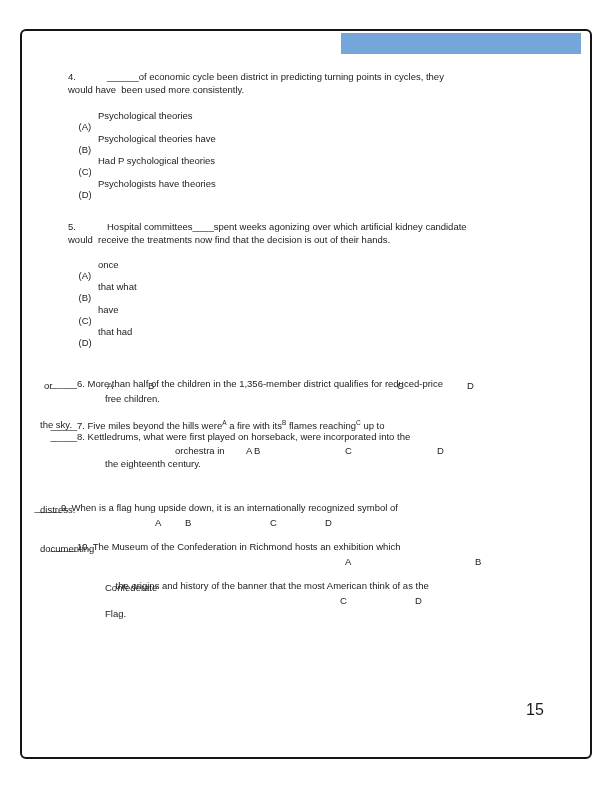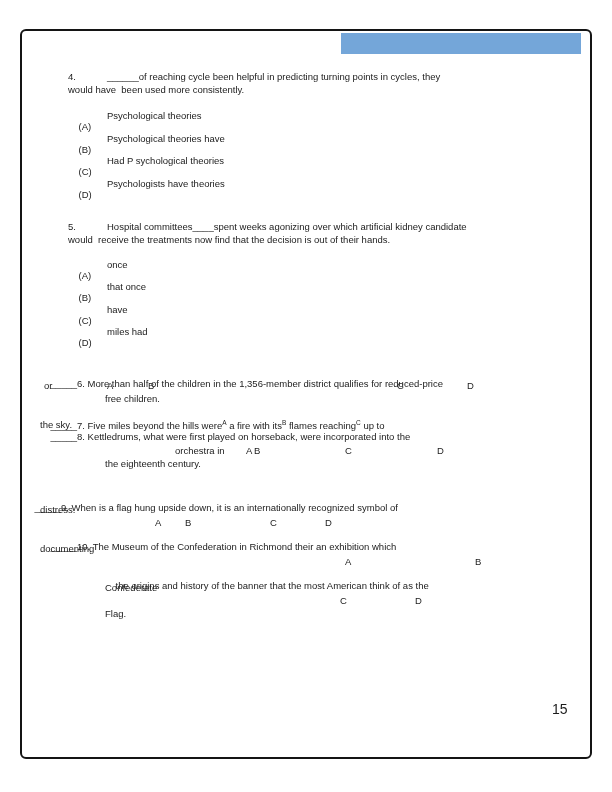--- a/index.html
+++ b/index.html
@@ -5,33 +5,33 @@
   html,body{margin:0;padding:0}
   body{width:612px;height:792px;background:#ffffff;position:relative;overflow:hidden;
        font-family:"Liberation Sans",sans-serif;color:#1b1b1b}
   .page-border{position:absolute;left:20px;top:29px;width:568px;height:726px;
                border:2px solid #141414;border-radius:6px;background:transparent}
   .hbar{position:absolute;left:341px;top:33px;width:240px;height:21px;background:#74a6d9}
   .line{position:absolute;font-size:9.5px;line-height:11px;white-space:pre}
   .u{text-underline-offset:1.5px}
   .sup{font-size:6.5px;vertical-align:3.5px}
   .mark{position:absolute;font-size:9.5px;line-height:11px;white-space:pre}
-  .opt-text{position:absolute;left:39px;top:0}
-  .page-num{position:absolute;left:552px;top:701px;font-size:14px}
+  .opt-text{position:absolute;left:30px;top:0}
+  .page-num{position:absolute;left:526px;top:701px;font-size:16px}
 </style>
 </head>
 <body>
 
 <div>
 
   <div class="page-border"></div>
   <div class="hbar"></div>
 
   <div class="line" style="left:68px;top:71px">4.</div>
-  <div class="line" style="left:107px;top:71px">______of reaching cycle been helpful in predicting turning points in cycles, they</div>
+  <div class="line" style="left:107px;top:71px">______of economic cycle been district in predicting turning points in cycles, they</div>
   <div class="line" style="left:68px;top:84px">would have  been used more consistently.</div>
 
   <div class="line" style="left:68px;top:110px">
     <span>(A)</span>
     <span class="opt-text">Psychological theories</span>
   </div>
   <div class="line" style="left:68px;top:133px">
     <span>(B)</span>
     <span class="opt-text">Psychological theories have</span>
   </div>
@@ -47,29 +47,29 @@
   <div class="line" style="left:68px;top:221px">5.</div>
   <div class="line" style="left:107px;top:221px">Hospital committees____spent weeks agonizing over which artificial kidney candidate</div>
   <div class="line" style="left:68px;top:234px">would  receive the treatments now find that the decision is out of their hands.</div>
 
   <div class="line" style="left:68px;top:259px">
     <span>(A)</span>
     <span class="opt-text">once</span>
   </div>
   <div class="line" style="left:68px;top:281px">
     <span>(B)</span>
-    <span class="opt-text">that once</span>
+    <span class="opt-text">that what</span>
   </div>
   <div class="line" style="left:68px;top:304px">
     <span>(C)</span>
     <span class="opt-text">have</span>
   </div>
   <div class="line" style="left:68px;top:326px">
     <span>(D)</span>
-    <span class="opt-text">miles had</span>
+    <span class="opt-text">that had</span>
   </div>
 
   <div class="line" style="left:40px;top:367px">
     <span>_____</span><span>6. </span><span class="u">More than</span><span> half </span><span class="u">of the</span><span> children in the 1,356-member district </span><span class="u">qualifies</span><span> for </span><span class="u">reduced-price</span>
   </div>
   <div class="line" style="left:44px;top:380px">or</div>
   <div class="mark" style="left:107px;top:380px">A</div>
   <div class="mark" style="left:148px;top:380px">B</div>
   <div class="mark" style="left:397px;top:380px">C</div>
   <div class="mark" style="left:467px;top:380px">D</div>
@@ -93,21 +93,21 @@
   <div class="line" style="left:24px;top:491px">
     <span>_____</span><span>9. When </span><span class="u">is a flag hung</span><span> upside down, </span><span class="u">it is</span><span> </span><span class="u">an</span><span> </span><span class="u">internationally</span><span> recognized symbol of</span>
   </div>
   <div class="line" style="left:40px;top:504px">distress.</div>
   <div class="mark" style="left:155px;top:517px">A</div>
   <div class="mark" style="left:185px;top:517px">B</div>
   <div class="mark" style="left:270px;top:517px">C</div>
   <div class="mark" style="left:325px;top:517px">D</div>
 
   <div class="line" style="left:40px;top:530px">
-    <span>_____</span><span>10. The Museum of the Confederation in Richmond </span><span class="u">their</span><span> an exhibition which</span>
+    <span>_____</span><span>10. The Museum of the Confederation in Richmond </span><span class="u">hosts</span><span> an exhibition which</span>
   </div>
   <div class="line u" style="left:40px;top:543px">documenting</div>
   <div class="mark" style="left:345px;top:556px">A</div>
   <div class="mark" style="left:475px;top:556px">B</div>
   <div class="line" style="left:105px;top:569px">
     <span>the origins and history of the banner that the </span><span class="u">most American</span><span> think </span><span class="u">of as</span><span> the</span>
   </div>
   <div class="line" style="left:105px;top:582px">Confederate</div>
   <div class="mark" style="left:340px;top:595px">C</div>
   <div class="mark" style="left:415px;top:595px">D</div>

